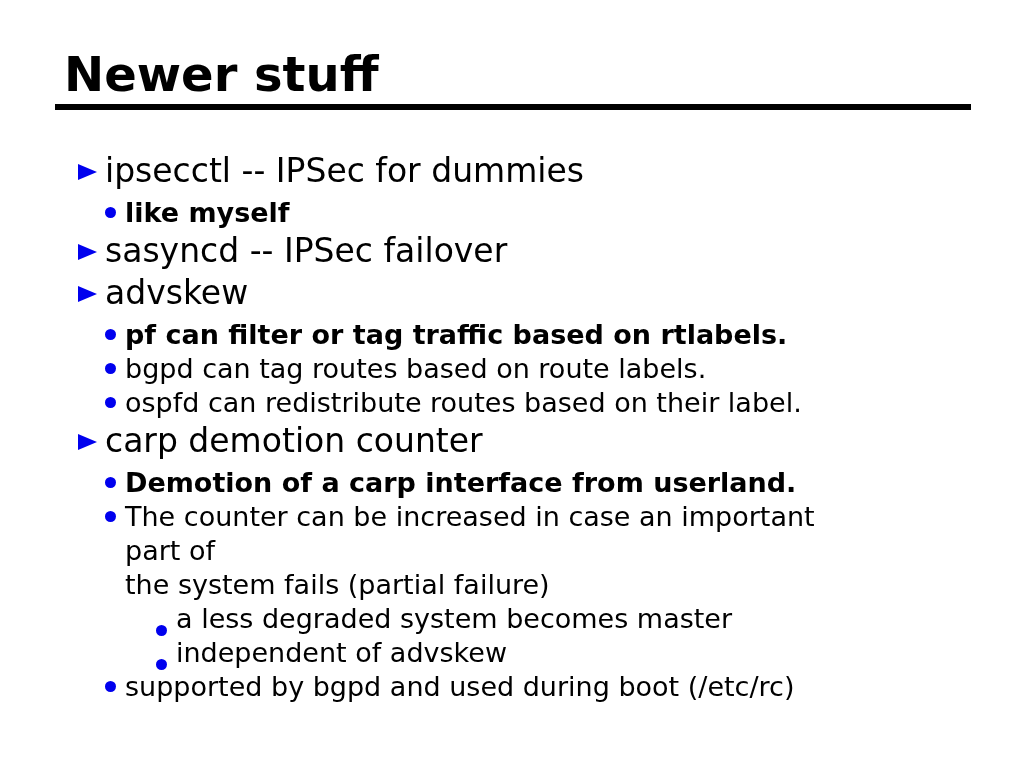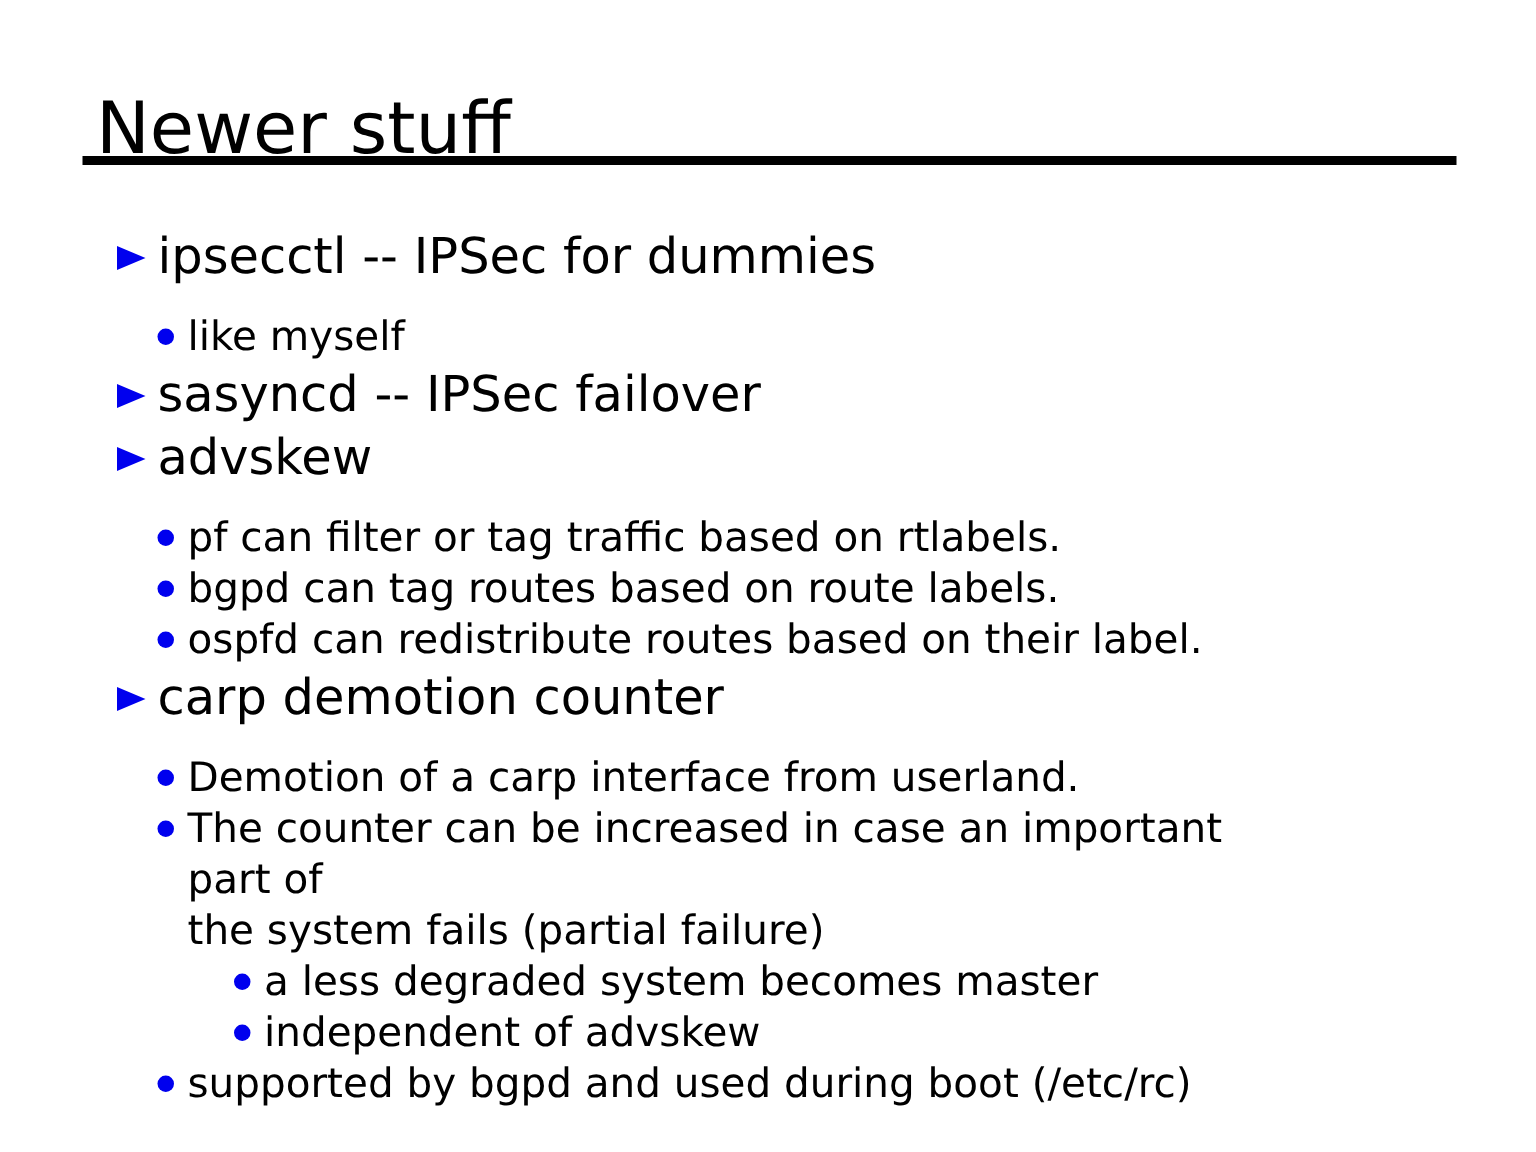--- a/index.html
+++ b/index.html
@@ -12,24 +12,24 @@
     width: 1024px;
     height: 768px;
     background: var(--bg, #ffffff);
     font-family: "DejaVu Sans", "Liberation Sans", sans-serif;
     color: var(--fg, #000000);
     overflow: hidden;
   }
   .slide-title {
     position: absolute;
     left: 64px;
-    top: 60px;
+    top: 48px;
     margin: 0;
     font-size: 48px;
-    font-weight: normal;
+    font-weight: bold;
     line-height: 1.1;
     color: var(--fg, #000000);
     white-space: nowrap;
   }
   .title-rule {
     position: absolute;
     left: 55px;
     top: 104px;
     width: 916px;
     height: 6px;
@@ -64,32 +64,32 @@
     border-bottom: 8px solid transparent;
     margin-top: 14px;
     margin-right: 8px;
   }
   
   .row.l2, .row.l3 {
     font-size: 27px;
     line-height: 34px;
   }
   .row.l2 { padding-left: 105px; }
-  .row.l3 { padding-left: 156px; }
+  .row.l3 { padding-left: 156px; align-items: flex-end; }
   .row.l2 .marker, .row.l3 .marker {
     flex: none;
     width: 11px;
     height: 11px;
     border-radius: 50%;
     background: var(--bullet, #0000ee);
     margin-top: 11px;
     margin-right: 9px;
   }
   
-  .row.l1 + .row.l2 { margin-top: 16px; }
+  .row.l1 + .row.l2 { margin-top: 4px; font-weight: bold; }
 </style>
 </head>
 <body>
 
 <div class="slide" style="--bg: #ffffff; --fg: #000000; --bullet: #0000ee;">
   <h1 class="slide-title">Newer stuff</h1>
   <div class="title-rule"></div>
   <div class="bullet-list" id="bullet-list">
       <div class="row l1">
         <span class="marker"></span>

